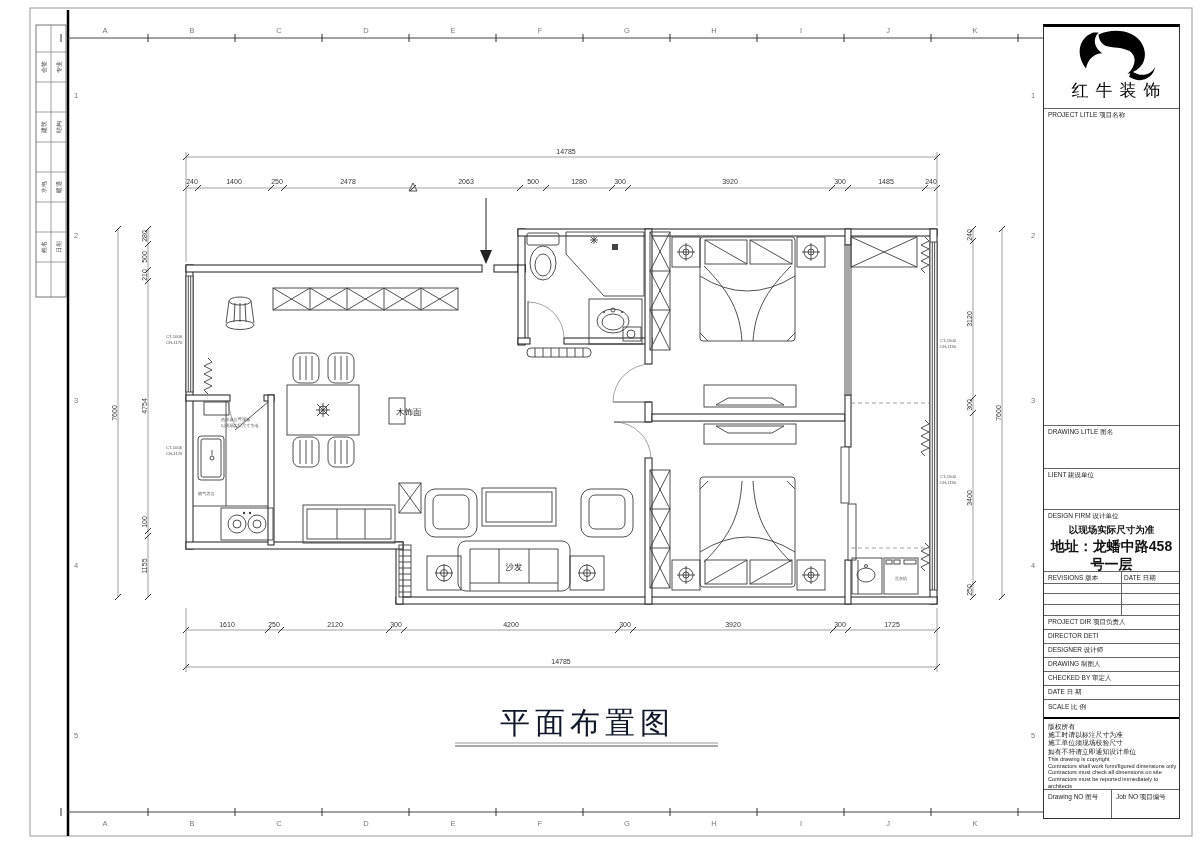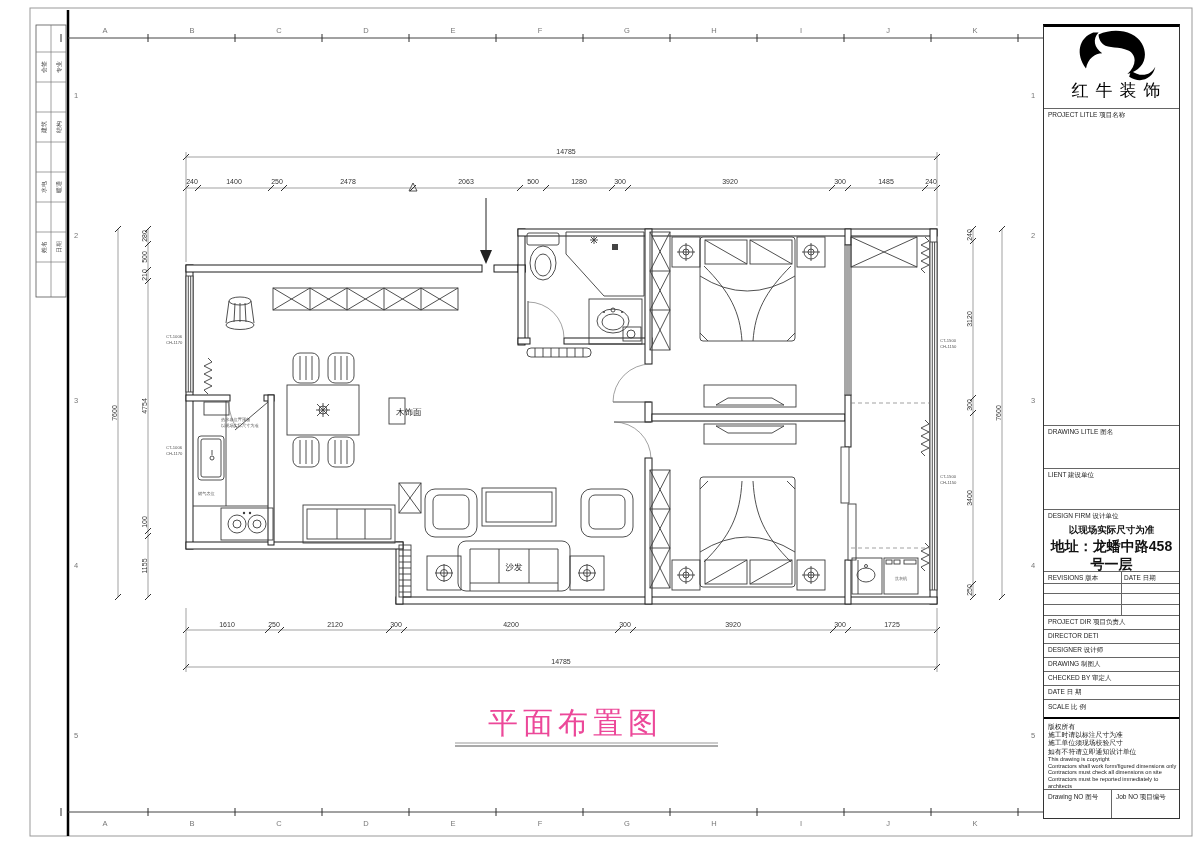--- a/index.html
+++ b/index.html
@@ -26,22 +26,22 @@
   .tb .hr2{position:absolute;left:0;right:0;height:0;border-bottom:2.5px solid #000;}
   .tb .lab{position:absolute;left:4px;right:2px;font-size:6.5px;color:#222;white-space:nowrap;}
   .tb .cen{position:absolute;left:0;right:0;text-align:center;color:#111;}
   .tb .vl{position:absolute;width:0;border-left:1px solid #666;}
   .brand{position:absolute;left:16px;right:0;top:52px;text-align:center;
          font-family:"Liberation Serif","DejaVu Serif",serif;font-size:17px;font-weight:400;
          letter-spacing:7px;color:#000;}
   .notes{position:absolute;left:4px;right:2px;top:696px;color:#222;}
   .notes .cn{font-size:6.8px;line-height:8.2px;}
   .notes .en{font-size:5.6px;line-height:6.8px;}
-  .ptitle{position:absolute;left:488px;top:703px;font-family:"Liberation Serif","DejaVu Serif",serif;
-          font-size:30px;letter-spacing:5px;color:#ec4899;}
+  .ptitle{position:absolute;left:500px;top:703px;font-family:"Liberation Serif","DejaVu Serif",serif;
+          font-size:30px;letter-spacing:5px;color:#0f172a;}
 </style>
 </head>
 <body>
 
 <svg width="1200" height="844" viewBox="0 0 1200 844">
 
   <g>
     <rect class="frame" x="30" y="8" width="1162" height="828"></rect>
     <line x1="68" y1="10" x2="68" y2="836" stroke="#000" stroke-width="2.5"></line>
     <line x1="68" y1="38" x2="1043" y2="38" stroke="#444" stroke-width="1"></line>

